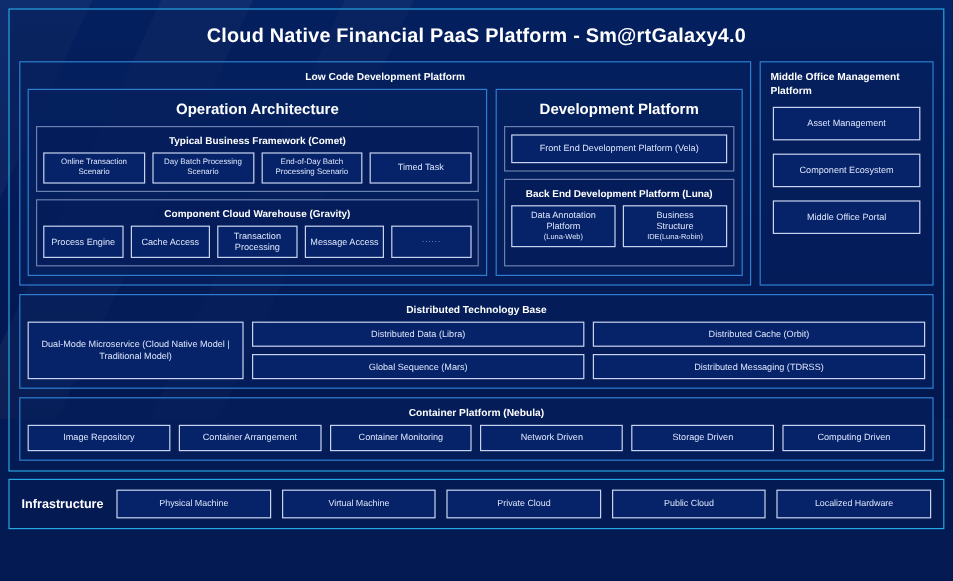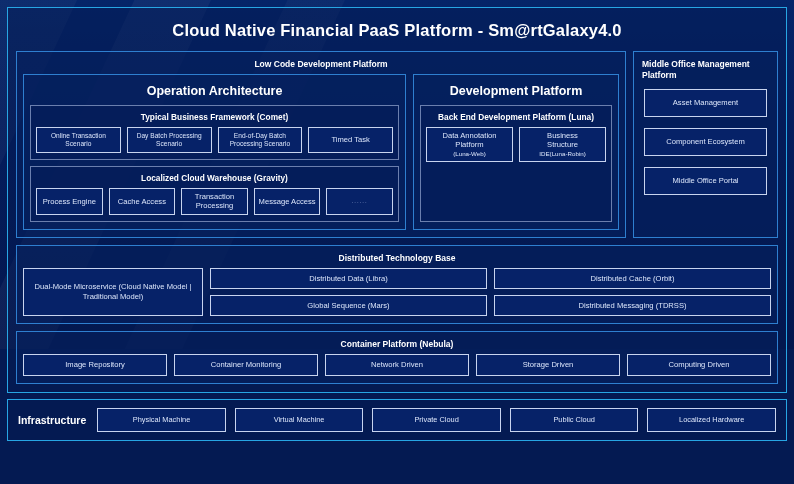--- a/index.html
+++ b/index.html
@@ -184,34 +184,37 @@
                 <div class="subpanel-title">Typical Business Framework (Comet)</div>
                 <div class="chip-row">
                   <div class="chip">Online Transaction Scenario</div>
                   <div class="chip">Day Batch Processing Scenario</div>
                   <div class="chip">End-of-Day Batch Processing Scenario</div>
                   <div class="chip lg">Timed Task</div>
                 </div>
               </div>
 
               <div class="subpanel">
-                <div class="subpanel-title">Localized Cloud Warehouse (Gravity)</div>
+                <div class="subpanel-title">Component Cloud Warehouse (Gravity)</div>
                 <div class="chip-row">
                   <div class="chip lg">Process Engine</div>
                   <div class="chip lg">Cache Access</div>
                   <div class="chip lg">Transaction Processing</div>
                   <div class="chip lg">Message Access</div>
                   <div class="chip ellipsis-dots">......</div>
                 </div>
               </div>
             </div>
 
             <div class="section col-development">
               <div class="section-title big">Development Platform</div>
 
+              <div class="subpanel" style="padding:6px 5px;">
+                <div class="chip lg" style="border-color:#c8d4ef; min-height:24px;">Front End Development Platform (Vela)</div>
+              </div>
 
               <div class="subpanel">
                 <div class="subpanel-title">Back End Development Platform (Luna)</div>
                 <div class="chip-row">
                   <div class="chip tall">
                     <span>
                       <span class="lg" style="display:block;font-size:7.6px;">Data Annotation</span>
                       <span style="display:block;font-size:7.6px;">Platform</span>
                       <span class="sm">(Luna-Web)</span>
                     </span>
@@ -255,20 +258,21 @@
             <div class="chip lg" style="min-height:21px;">Distributed Cache (Orbit)</div>
             <div class="chip lg" style="min-height:21px;">Distributed Messaging (TDRSS)</div>
           </div>
         </div>
       </div>
 
       <div class="section">
         <div class="section-title">Container Platform (Nebula)</div>
         <div class="cp-row">
           <div class="chip lg" style="min-height:22px;">Image Repository</div>
+          <div class="chip lg" style="min-height:22px;">Container Arrangement</div>
           <div class="chip lg" style="min-height:22px;">Container Monitoring</div>
           <div class="chip lg" style="min-height:22px;text-align:right;">Network Driven</div>
           <div class="chip lg" style="min-height:22px;">Storage Driven</div>
           <div class="chip lg" style="min-height:22px;">Computing Driven</div>
         </div>
       </div>
 
     </div>
   </div>
 

